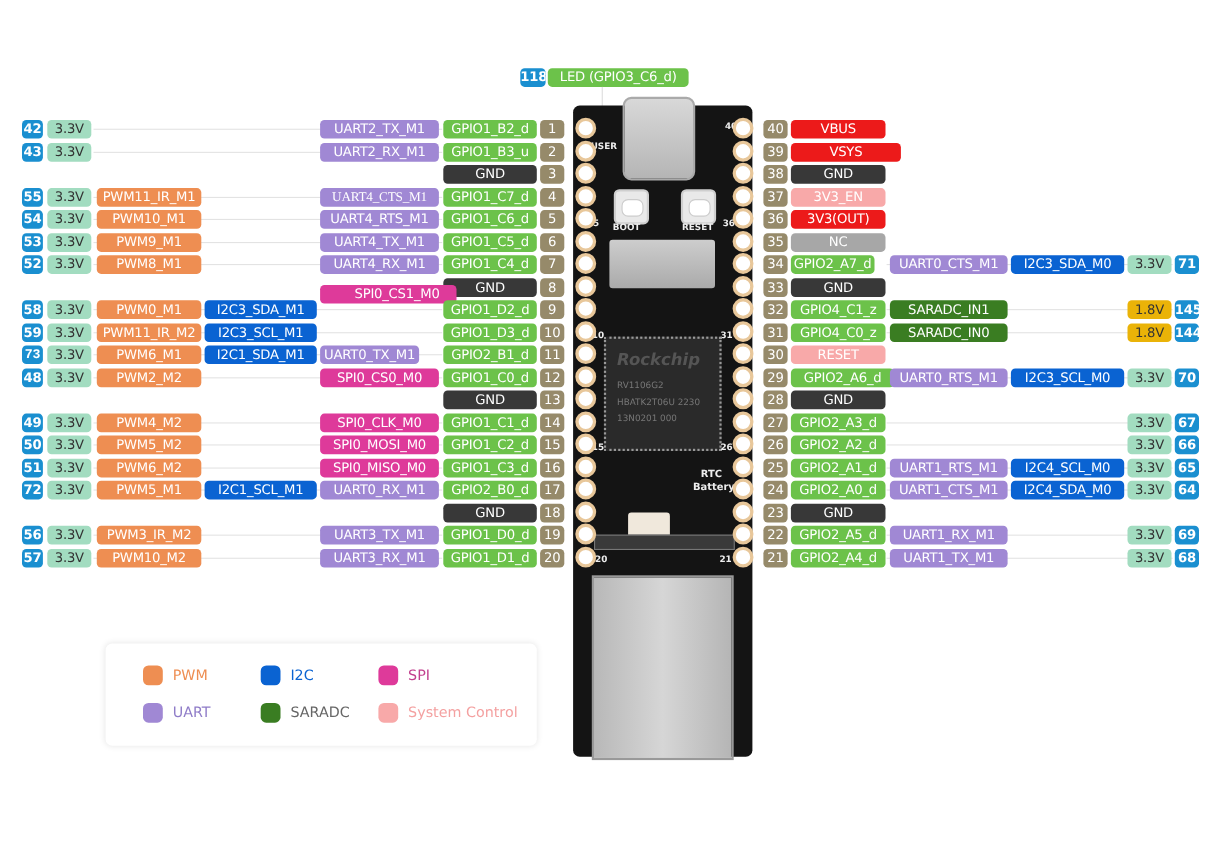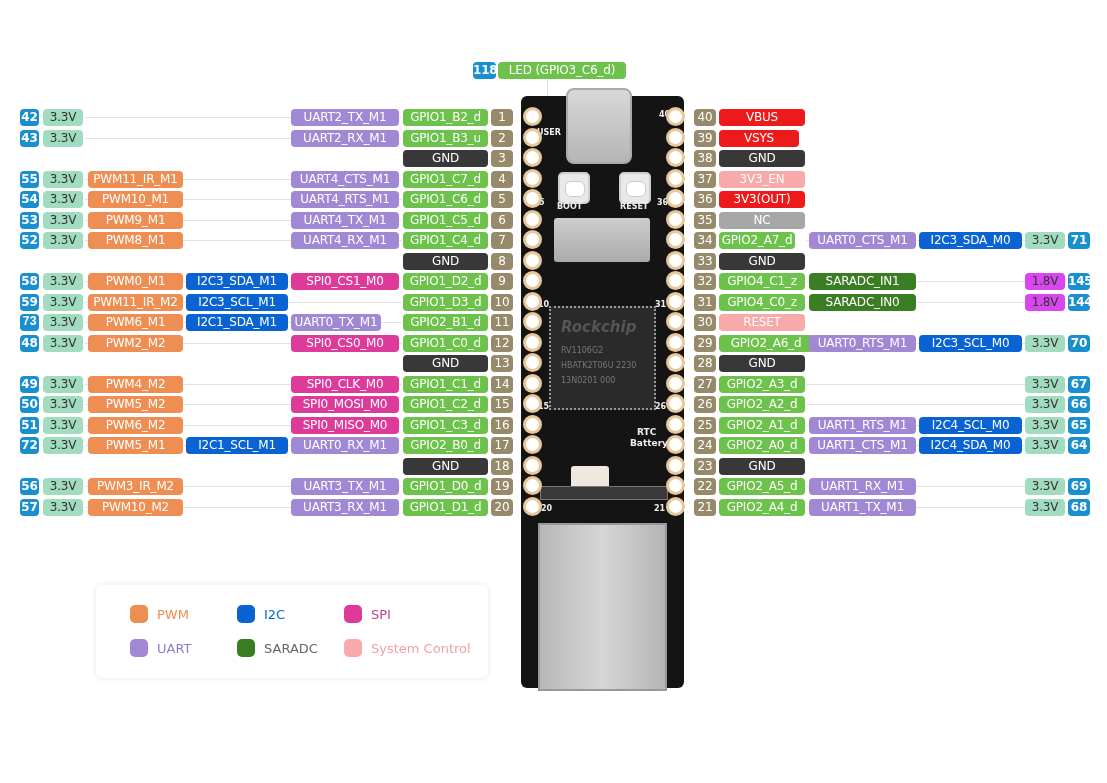--- a/index.html
+++ b/index.html
@@ -1,21 +1,21 @@
 <!DOCTYPE html>
 <html><head>
 <meta charset="utf-8">
 <style>
   html,body{margin:0;padding:0;background:#ffffff;}
   body{width:1107px;height:783px;position:relative;overflow:hidden;font-family:"DejaVu Sans","Liberation Sans",sans-serif;}
   .lbl{position:absolute;height:17px;line-height:17px;border-radius:4px;color:#fff;font-size:12px;text-align:center;white-space:nowrap;overflow:hidden;letter-spacing:-0.2px;}
   .line{position:absolute;height:1px;background:#e3e3e3;}
   .num{background:#1a8fd0;border-radius:4px;color:#fff;font-weight:bold;font-size:12px;}
   .v33{background:#a2dcc0;color:#333;}
-  .v18{background:#d946ef;color:#333;}
+  .v18{background:#eab308;color:#333;}
   .pwm{background:#ee8e52;}
   .i2c{background:#0a63d2;}
   .spi{background:#de3a9a;}
   .uart{background:#a088d4;}
   .gpio{background:#6cc24a;}
   .gnd{background:#383838;}
   .pin{background:#968a6a;font-size:12px;}
   .red{background:#ec1a1a;}
   .pink{background:#f8a9a9;}
   .nc{background:#a7a7a7;}
@@ -132,21 +132,21 @@
     <div class="lbl v33" style="left: 43px; width: 40px; top: 130px;">3.3V</div>
     <div class="lbl uart" style="left: 291px; width: 108px; top: 130px;">UART2_RX_M1</div>
     <div class="lbl gpio" style="left: 403px; width: 85px; top: 130px;">GPIO1_B3_u</div>
     <div class="lbl pin" style="left: 491px; width: 22px; top: 130px;">2</div>
     <div class="lbl gnd" style="left: 403px; width: 85px; top: 150px;">GND</div>
     <div class="lbl pin" style="left: 491px; width: 22px; top: 150px;">3</div>
     <div class="line" style="left: 85px; width: 317px; top: 179px;"></div>
     <div class="lbl num" style="left: 20px; width: 19px; top: 171px;">55</div>
     <div class="lbl v33" style="left: 43px; width: 40px; top: 171px;">3.3V</div>
     <div class="lbl pwm" style="left: 88px; width: 95px; top: 171px;">PWM11_IR_M1</div>
-    <div class="lbl uart" style="left: 291px; width: 108px; top: 171px;">UART4_CTS_M1</div>
+    <div class="lbl uart" style="left: 291px; width: 108px; top: 171px; font-family: Liberation Serif, serif;">UART4_CTS_M1</div>
     <div class="lbl gpio" style="left: 403px; width: 85px; top: 171px;">GPIO1_C7_d</div>
     <div class="lbl pin" style="left: 491px; width: 22px; top: 171px;">4</div>
     <div class="line" style="left: 85px; width: 317px; top: 199px;"></div>
     <div class="lbl num" style="left: 20px; width: 19px; top: 191px;">54</div>
     <div class="lbl v33" style="left: 43px; width: 40px; top: 191px;">3.3V</div>
     <div class="lbl pwm" style="left: 88px; width: 95px; top: 191px;">PWM10_M1</div>
     <div class="lbl uart" style="left: 291px; width: 108px; top: 191px;">UART4_RTS_M1</div>
     <div class="lbl gpio" style="left: 403px; width: 85px; top: 191px;">GPIO1_C6_d</div>
     <div class="lbl pin" style="left: 491px; width: 22px; top: 191px;">5</div>
     <div class="line" style="left: 85px; width: 317px; top: 220px;"></div>
@@ -163,21 +163,21 @@
     <div class="lbl uart" style="left: 291px; width: 108px; top: 232px;">UART4_RX_M1</div>
     <div class="lbl gpio" style="left: 403px; width: 85px; top: 232px;">GPIO1_C4_d</div>
     <div class="lbl pin" style="left: 491px; width: 22px; top: 232px;">7</div>
     <div class="lbl gnd" style="left: 403px; width: 85px; top: 253px;">GND</div>
     <div class="lbl pin" style="left: 491px; width: 22px; top: 253px;">8</div>
     <div class="line" style="left: 85px; width: 317px; top: 281px;"></div>
     <div class="lbl num" style="left: 20px; width: 19px; top: 273px;">58</div>
     <div class="lbl v33" style="left: 43px; width: 40px; top: 273px;">3.3V</div>
     <div class="lbl pwm" style="left: 88px; width: 95px; top: 273px;">PWM0_M1</div>
     <div class="lbl i2c" style="left: 186px; width: 102px; top: 273px;">I2C3_SDA_M1</div>
-    <div class="lbl spi" style="left: 291px; width: 108px; top: 273px;">SPI0_CS1_M0</div>
+    <div class="lbl spi" style="left: 291px; width: 108px; top: 259px; padding-left: 16px;">SPI0_CS1_M0</div>
     <div class="lbl gpio" style="left: 403px; width: 85px; top: 273px;">GPIO1_D2_d</div>
     <div class="lbl pin" style="left: 491px; width: 22px; top: 273px;">9</div>
     <div class="line" style="left: 85px; width: 317px; top: 302px;"></div>
     <div class="lbl num" style="left: 20px; width: 19px; top: 294px;">59</div>
     <div class="lbl v33" style="left: 43px; width: 40px; top: 294px;">3.3V</div>
     <div class="lbl pwm" style="left: 88px; width: 95px; top: 294px;">PWM11_IR_M2</div>
     <div class="lbl i2c" style="left: 186px; width: 102px; top: 294px;">I2C3_SCL_M1</div>
     <div class="lbl gpio" style="left: 403px; width: 85px; top: 294px;">GPIO1_D3_d</div>
     <div class="lbl pin" style="left: 491px; width: 22px; top: 294px;">10</div>
     <div class="line" style="left: 85px; width: 317px; top: 322px;"></div>
@@ -238,21 +238,21 @@
     <div class="line" style="left: 85px; width: 317px; top: 507px;"></div>
     <div class="lbl num" style="left: 20px; width: 19px; top: 499px;">57</div>
     <div class="lbl v33" style="left: 43px; width: 40px; top: 499px;">3.3V</div>
     <div class="lbl pwm" style="left: 88px; width: 95px; top: 499px;">PWM10_M2</div>
     <div class="lbl uart" style="left: 291px; width: 108px; top: 499px;">UART3_RX_M1</div>
     <div class="lbl gpio" style="left: 403px; width: 85px; top: 499px;">GPIO1_D1_d</div>
     <div class="lbl pin" style="left: 491px; width: 22px; top: 499px;">20</div>
     <div class="lbl pin" style="left: 694px; width: 22px; top: 109px;">40</div>
     <div class="lbl red" style="left: 719px; width: 86px; top: 109px;">VBUS</div>
     <div class="lbl pin" style="left: 694px; width: 22px; top: 130px;">39</div>
-    <div class="lbl red" style="left: 719px; width: 80px; top: 130px;">VSYS</div>
+    <div class="lbl red" style="left: 719px; width: 100px; top: 130px;">VSYS</div>
     <div class="lbl pin" style="left: 694px; width: 22px; top: 150px;">38</div>
     <div class="lbl gnd" style="left: 719px; width: 86px; top: 150px;">GND</div>
     <div class="lbl pin" style="left: 694px; width: 22px; top: 171px;">37</div>
     <div class="lbl pink" style="left: 719px; width: 86px; top: 171px; color: rgb(255, 255, 255);">3V3_EN</div>
     <div class="lbl pin" style="left: 694px; width: 22px; top: 191px;">36</div>
     <div class="lbl red" style="left: 719px; width: 86px; top: 191px;">3V3(OUT)</div>
     <div class="lbl pin" style="left: 694px; width: 22px; top: 212px;">35</div>
     <div class="lbl nc" style="left: 719px; width: 86px; top: 212px;">NC</div>
     <div class="line" style="left: 806px; width: 260px; top: 240px;"></div>
     <div class="lbl pin" style="left: 694px; width: 22px; top: 232px;">34</div>

